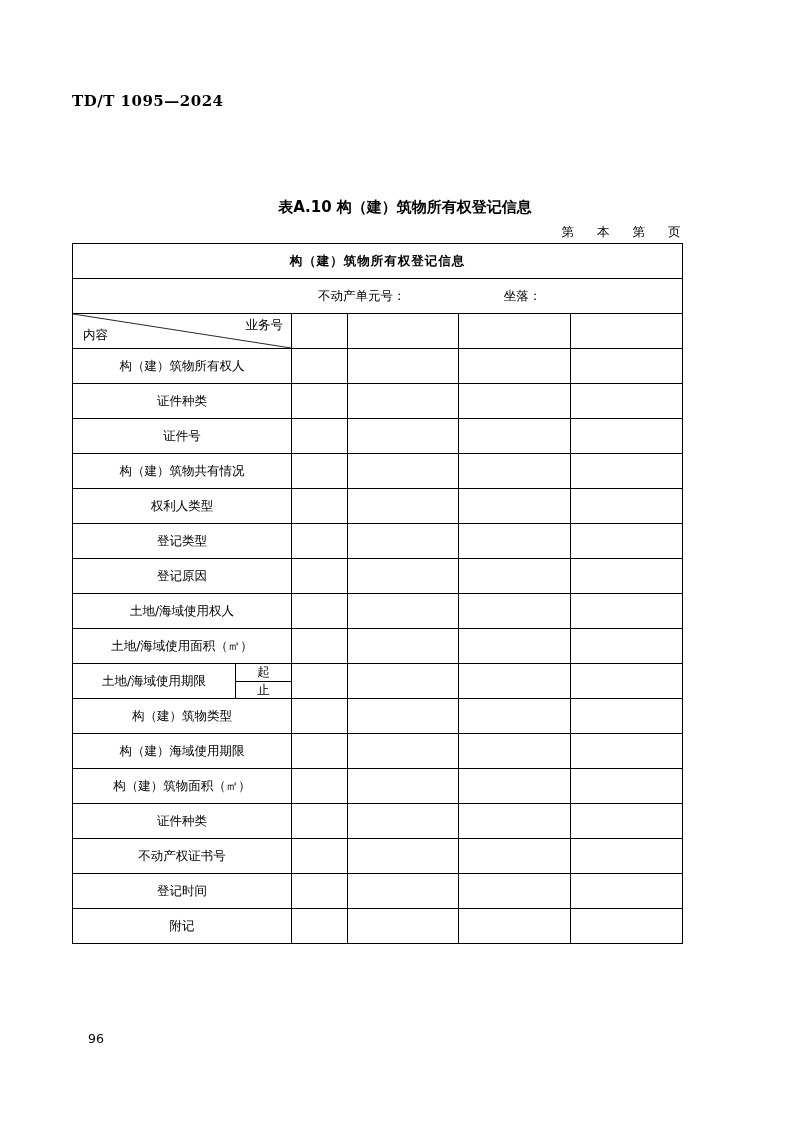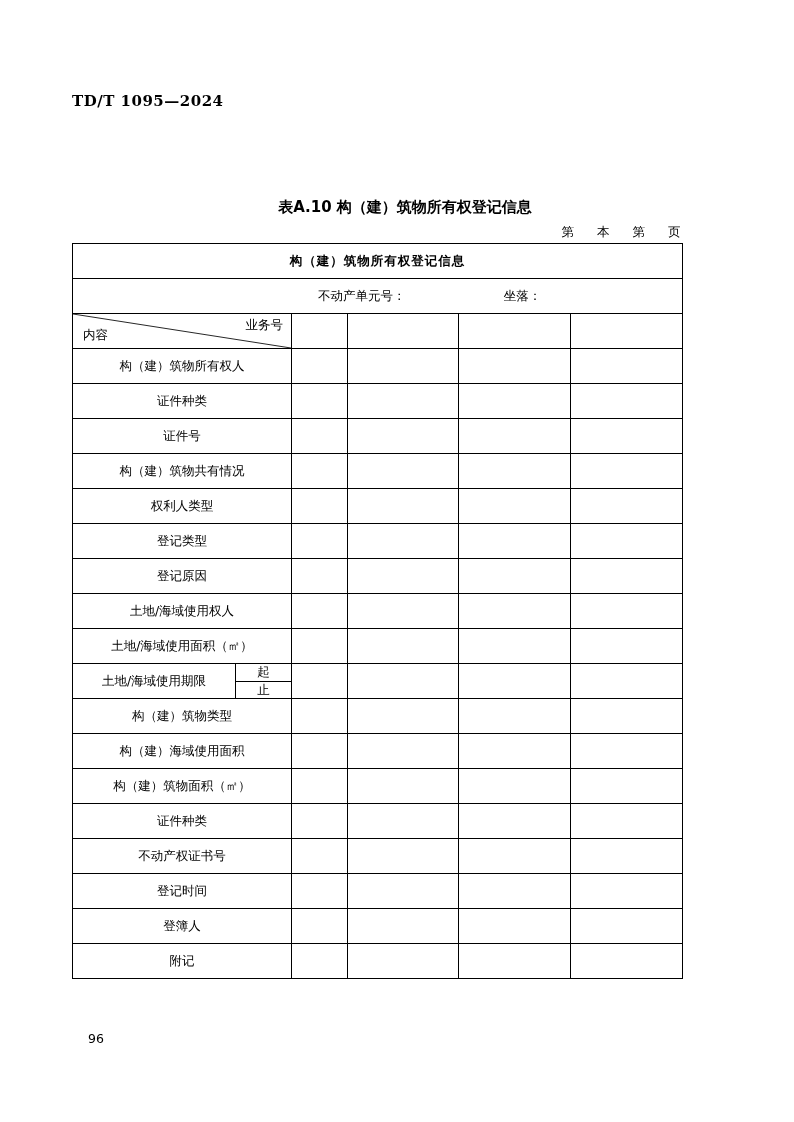--- a/index.html
+++ b/index.html
@@ -281,21 +281,21 @@
       </tr>
 
       <tr>
         <td class="label" colspan="2">构（建）筑物类型</td>
         <td></td>
         <td></td>
         <td></td>
         <td></td>
       </tr>
       <tr>
-        <td class="label" colspan="2">构（建）海域使用面积</td>
+        <td class="label" colspan="2">构（建）海域使用期限</td>
         <td></td>
         <td></td>
         <td></td>
         <td></td>
       </tr>
       <tr>
         <td class="label" colspan="2">构（建）筑物面积（㎡）</td>
         <td></td>
         <td></td>
         <td></td>
@@ -310,27 +310,20 @@
       </tr>
       <tr>
         <td class="label" colspan="2">不动产权证书号</td>
         <td></td>
         <td></td>
         <td></td>
         <td></td>
       </tr>
       <tr>
         <td class="label" colspan="2">登记时间</td>
-        <td></td>
-        <td></td>
-        <td></td>
-        <td></td>
-      </tr>
-      <tr>
-        <td class="label" colspan="2">登簿人</td>
         <td></td>
         <td></td>
         <td></td>
         <td></td>
       </tr>
       <tr>
         <td class="label appendix" colspan="2">附记</td>
         <td class="appendix"></td>
         <td class="appendix"></td>
         <td class="appendix"></td>

